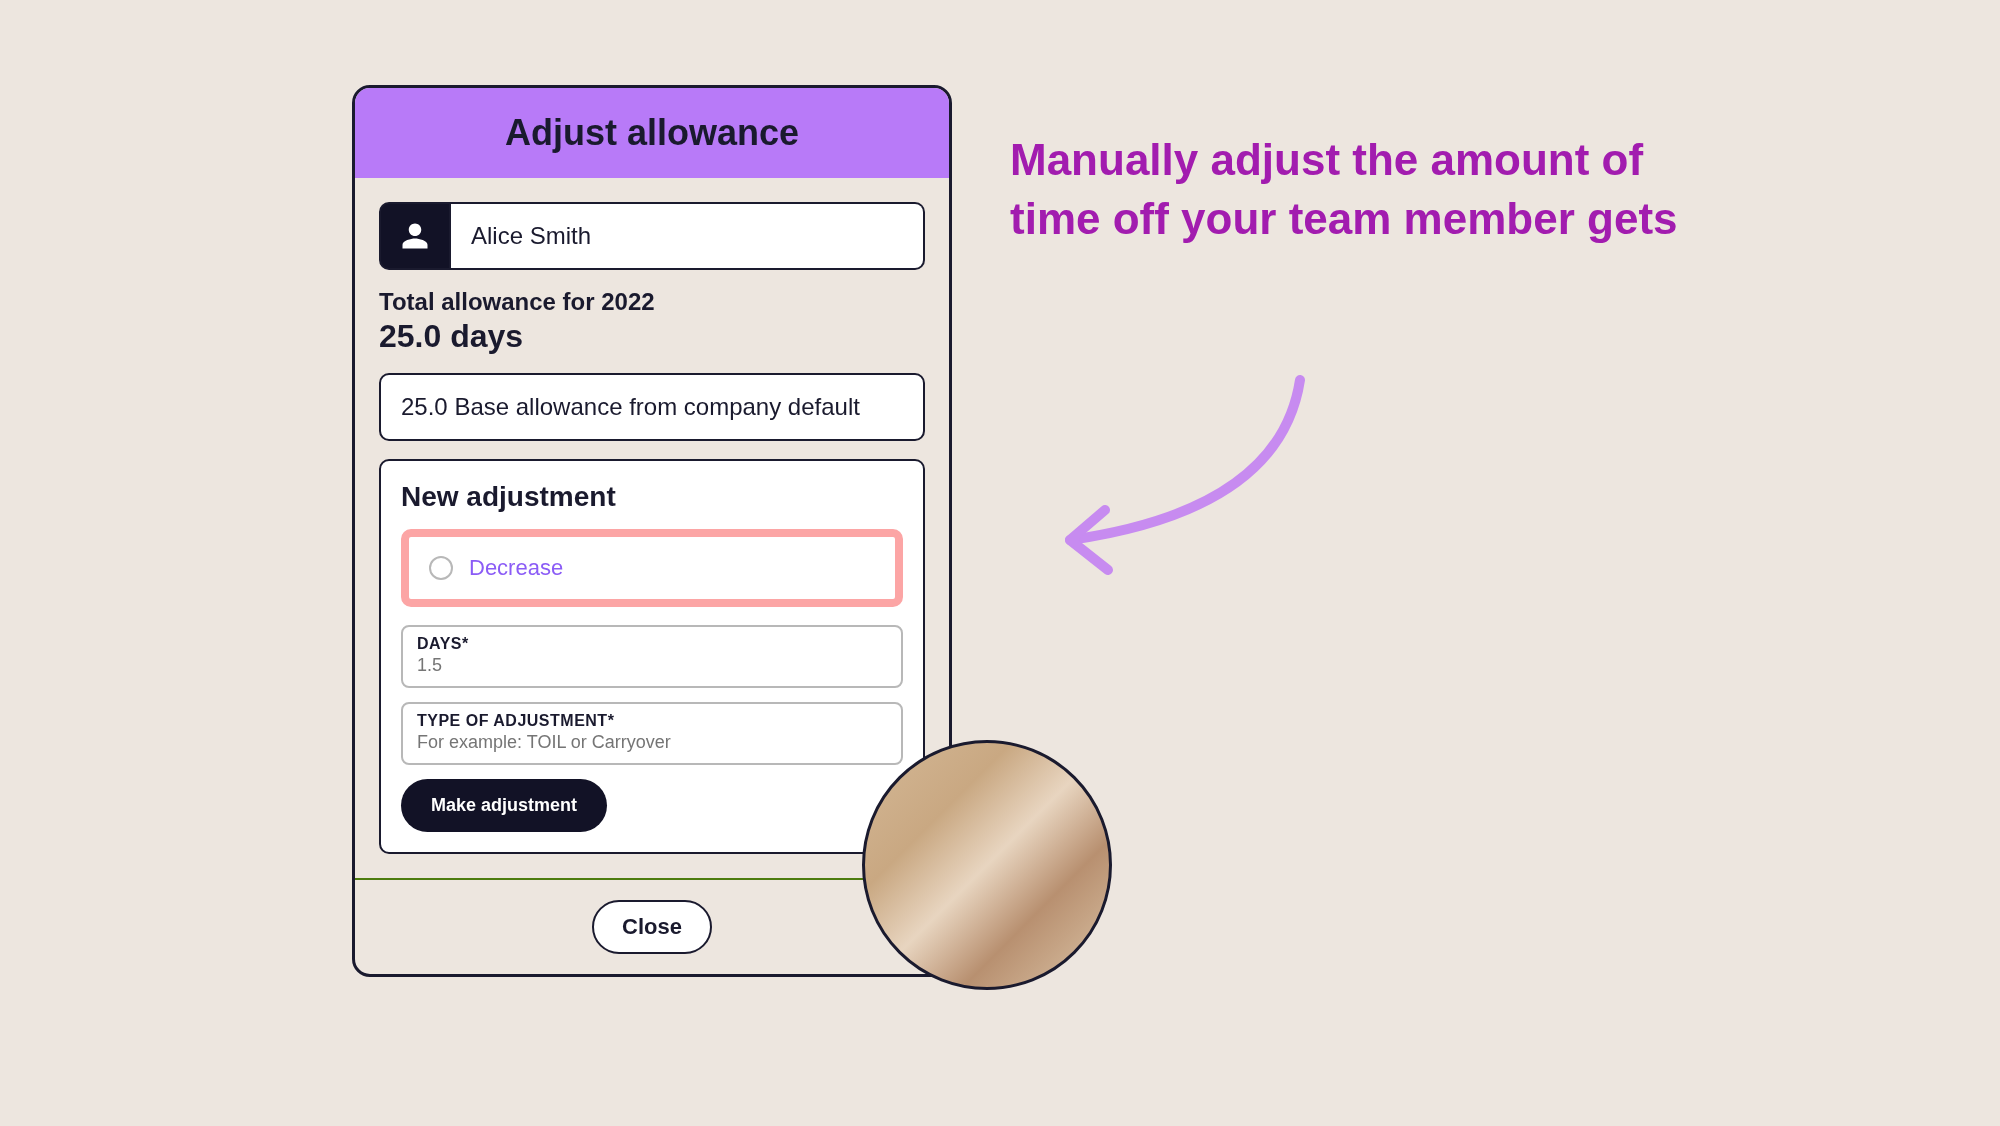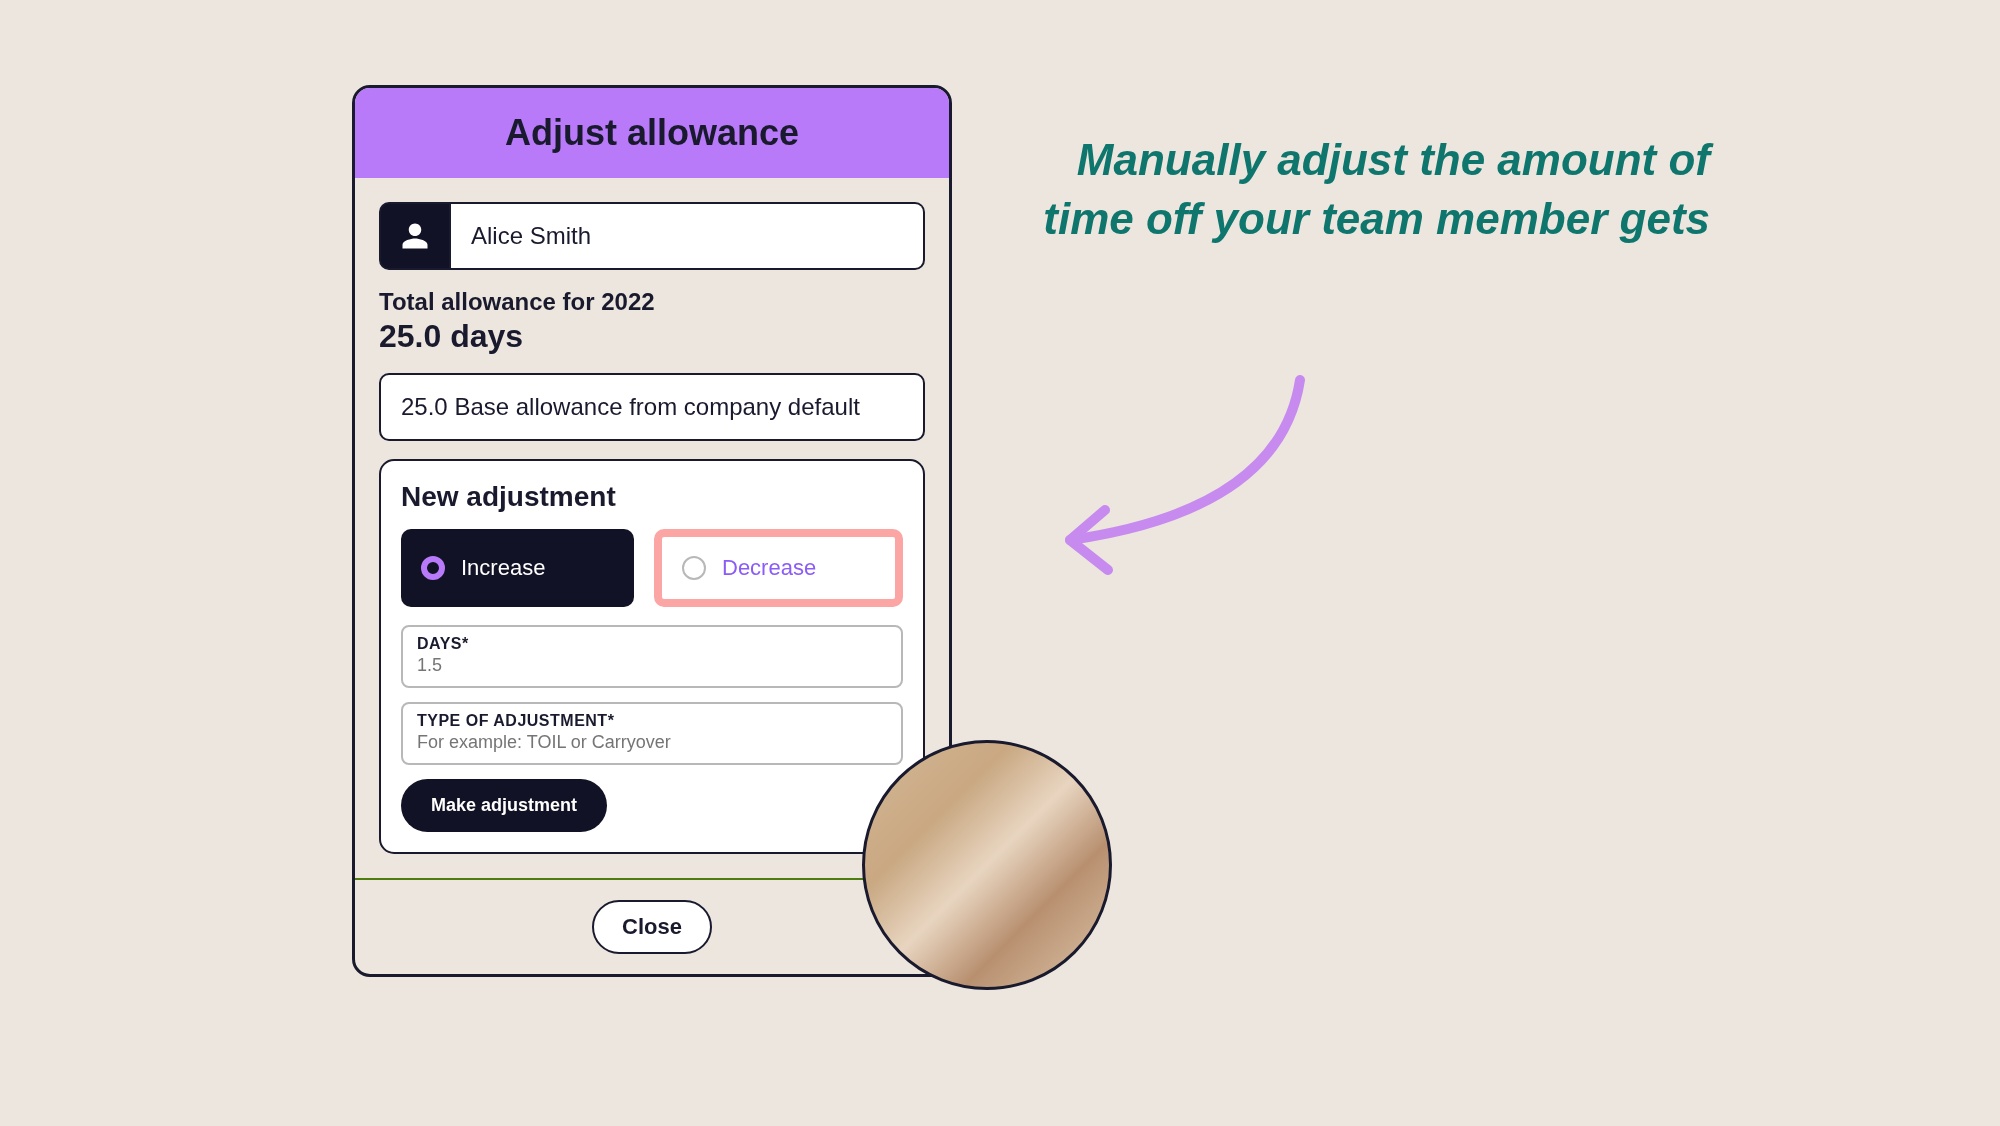--- a/index.html
+++ b/index.html
@@ -75,21 +75,21 @@
       border: 2px solid #1a1a2e;
       border-radius: 10px;
       padding: 18px 20px;
       font-size: 24px;
       color: #1a1a2e;
       margin-bottom: 18px;
     }
     .adjust-panel {
       background: #fff;
       border: 2px solid #1a1a2e;
-      border-radius: 15px;
+      border-radius: 10px;
       padding: 20px;
     }
     .adjust-title {
       font-size: 28px;
       font-weight: 800;
       color: #1a1a2e;
       margin-bottom: 16px;
     }
     .radio-row {
       display: flex;
@@ -184,26 +184,25 @@
       border-radius: 50%;
       border: 3px solid #1a1a2e;
       background: linear-gradient(135deg, #d4b896 0%, #c9a882 30%, #e8d5c0 50%, #b89070 70%, #dcc5a8 100%);
       overflow: hidden;
     }
     .annotation {
       position: absolute;
       left: 1010px;
       top: 130px;
       width: 700px;
-      text-align: right;
+      text-align: left;
       font-size: 44px;
       font-weight: 600;
-      color: #0f766e;
+      color: #a21caf;
       line-height: 1.35;
-      font-style: italic;
     }
     .arrow {
       position: absolute;
       left: 1020px;
       top: 370px;
       width: 300px;
       height: 220px;
     }
   </style>
 </head>
@@ -226,24 +225,20 @@
 
     <div class="allowance-label">Total allowance for 2022</div>
     <div class="allowance-value">25.0 days</div>
 
     <div class="base-box">25.0 Base allowance from company default</div>
 
     <div class="adjust-panel">
       <div class="adjust-title">New adjustment</div>
 
       <div class="radio-row">
-        <div class="radio-btn selected">
-          <span class="radio-circle"></span>
-          <span>Increase</span>
-        </div>
         <div class="radio-btn unselected">
           <span class="radio-circle"></span>
           <span>Decrease</span>
         </div>
       </div>
 
       <div class="input-group">
         <span class="input-label">DAYS*</span>
         <input class="input-val" placeholder="1.5" style="">
       </div>

